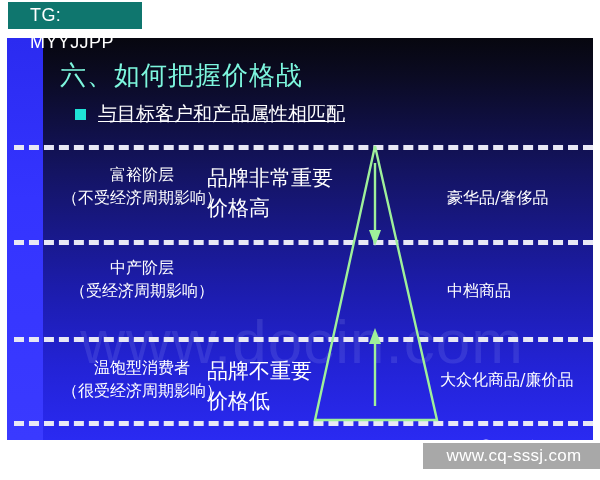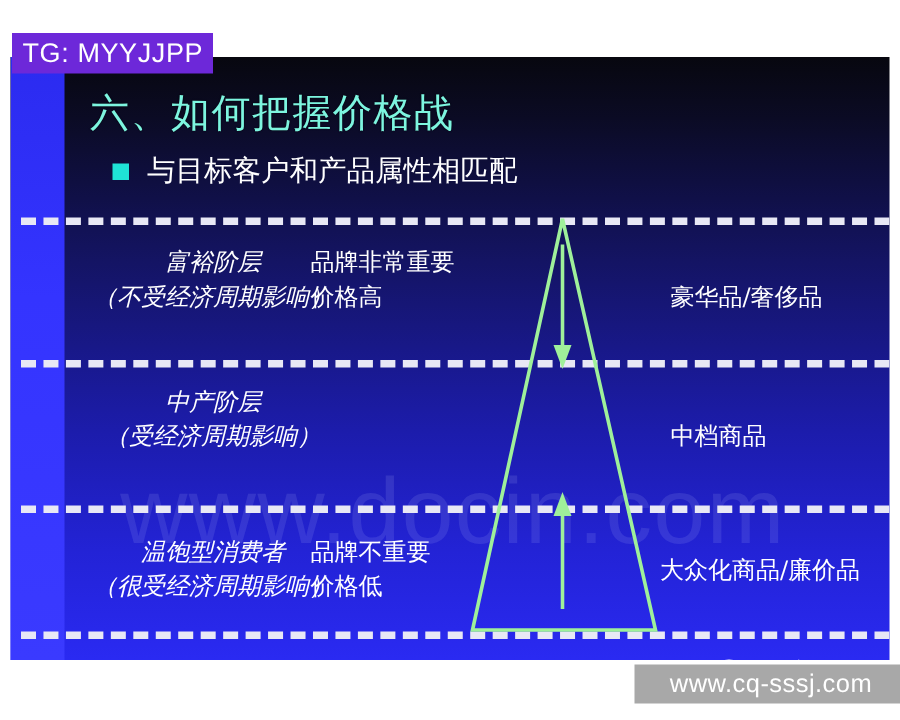--- a/index.html
+++ b/index.html
@@ -12,28 +12,28 @@
     height: 480px;
     position: relative;
     overflow: hidden;
     font-family: "Liberation Sans", sans-serif;
   }
 
   
   #top-tag {
     position: absolute;
     left: 8px;
-    top: 22px;
+    top: 2px;
     width: 134px;
     height: 27px;
-    background: #6d28d9;
+    background: #0f766e;
     color: #ffffff;
     font-size: 18px;
     line-height: 27px;
-    padding-left: 7px;
+    padding-left: 22px;
     box-sizing: border-box;
     letter-spacing: 0.4px;
     z-index: 40;
   }
 
   
   #bottom-tag {
     position: absolute;
     left: 423px;
     top: 443px;
@@ -103,20 +103,21 @@
     height: 11px;
     background: #1fe3d6;
     margin-right: 12px;
     flex: 0 0 auto;
   }
   #bullet-text {
     font-family: "DejaVu Serif", "Liberation Serif", serif;
     font-size: 19px;
     color: #ffffff;
     white-space: nowrap;
+    text-decoration: underline;
   }
 
   
   #docin-watermark {
     position: absolute;
     left: 30px;
     top: 268px;
     width: 530px;
     text-align: center;
     font-size: 62px;
@@ -157,22 +158,22 @@
   }
 
   
   .cell {
     position: absolute;
     font-family: "DejaVu Serif", "Liberation Serif", serif;
     color: #ffffff;
     white-space: nowrap;
     line-height: 1.45;
   }
-  .col-segment { font-size: 16px; text-align: center; font-style: italic; }
-  .col-attr    { font-size: 16px; text-align: left; }
+  .col-segment { font-size: 16px; text-align: center; }
+  .col-attr    { font-size: 21px; text-align: left; }
   .col-product { font-size: 16px; text-align: left; }
 
   
   #wechat-badge {
     position: absolute;
     left: 470px;
     top: 399px;
     display: flex;
     align-items: center;
   }

